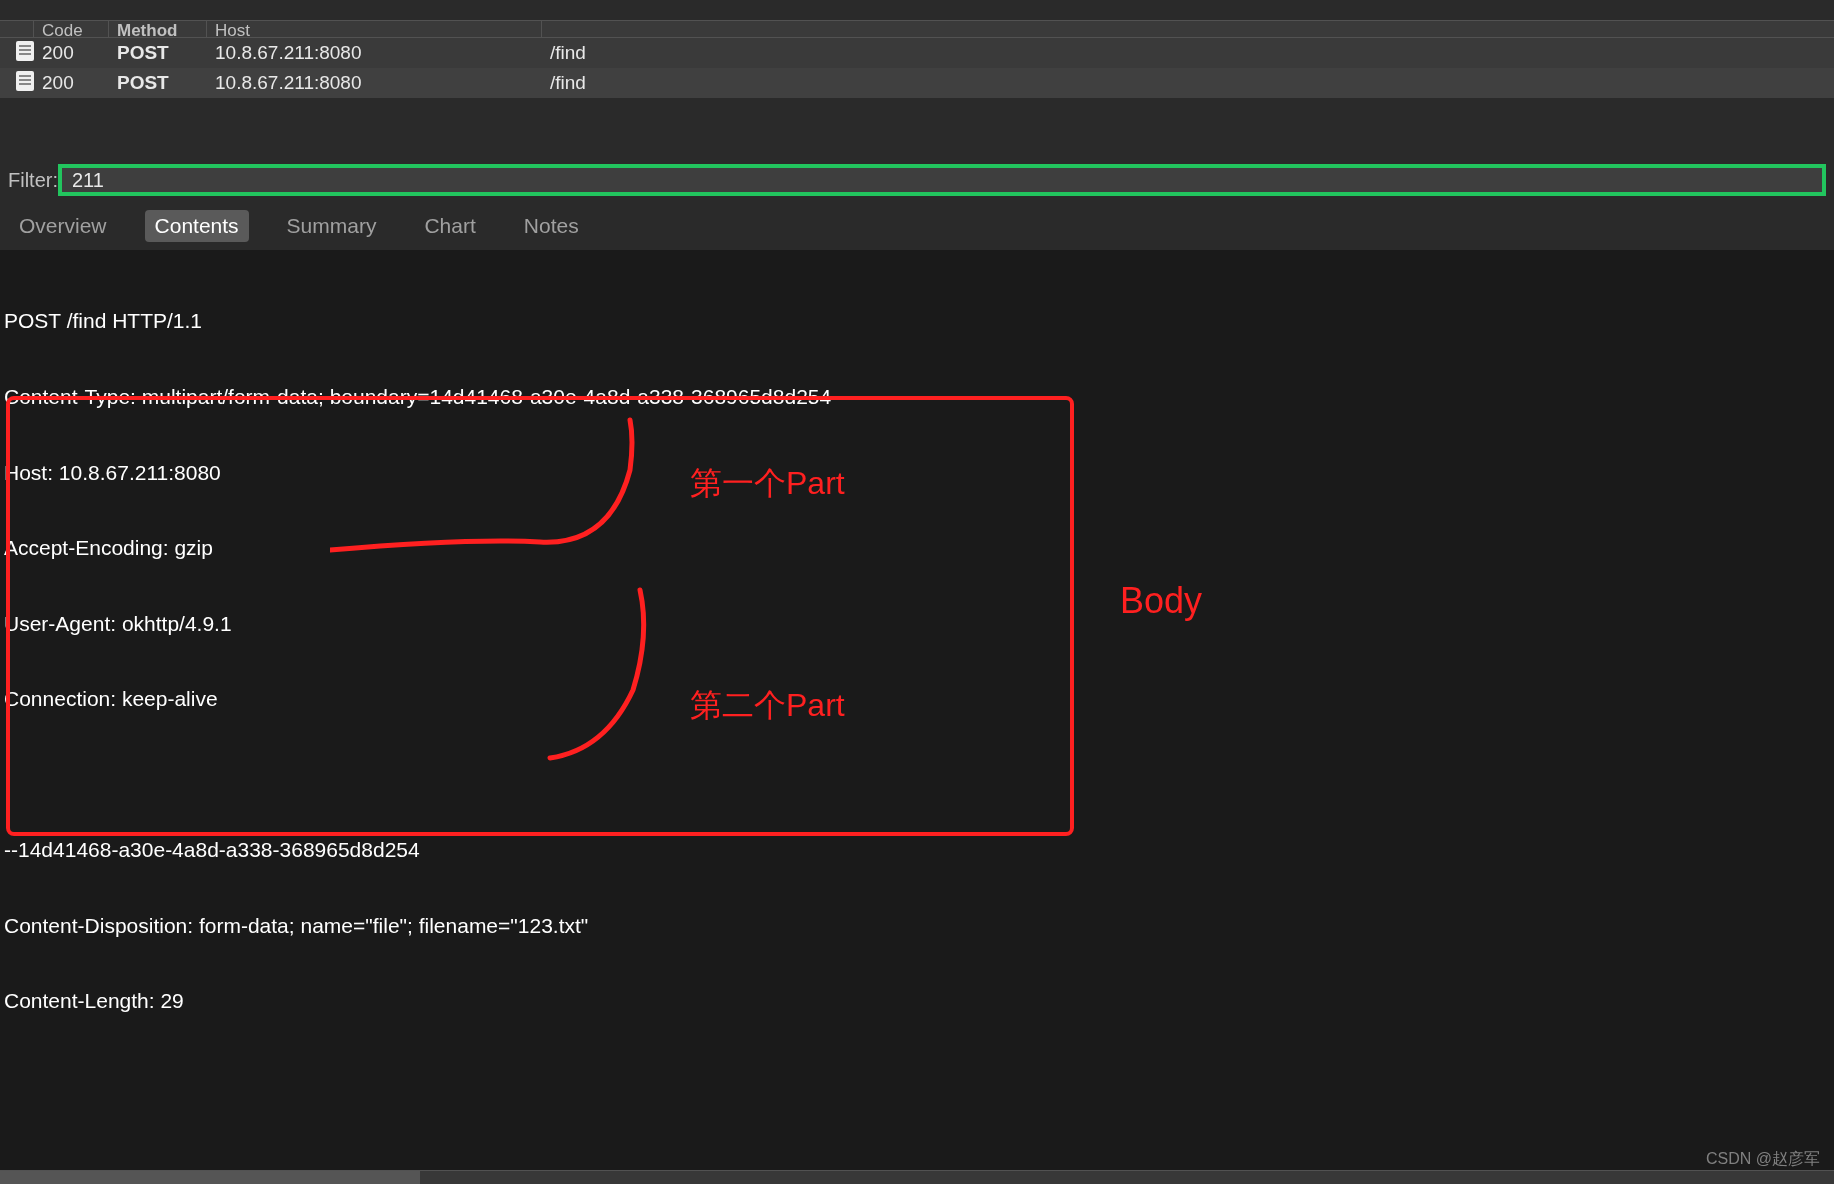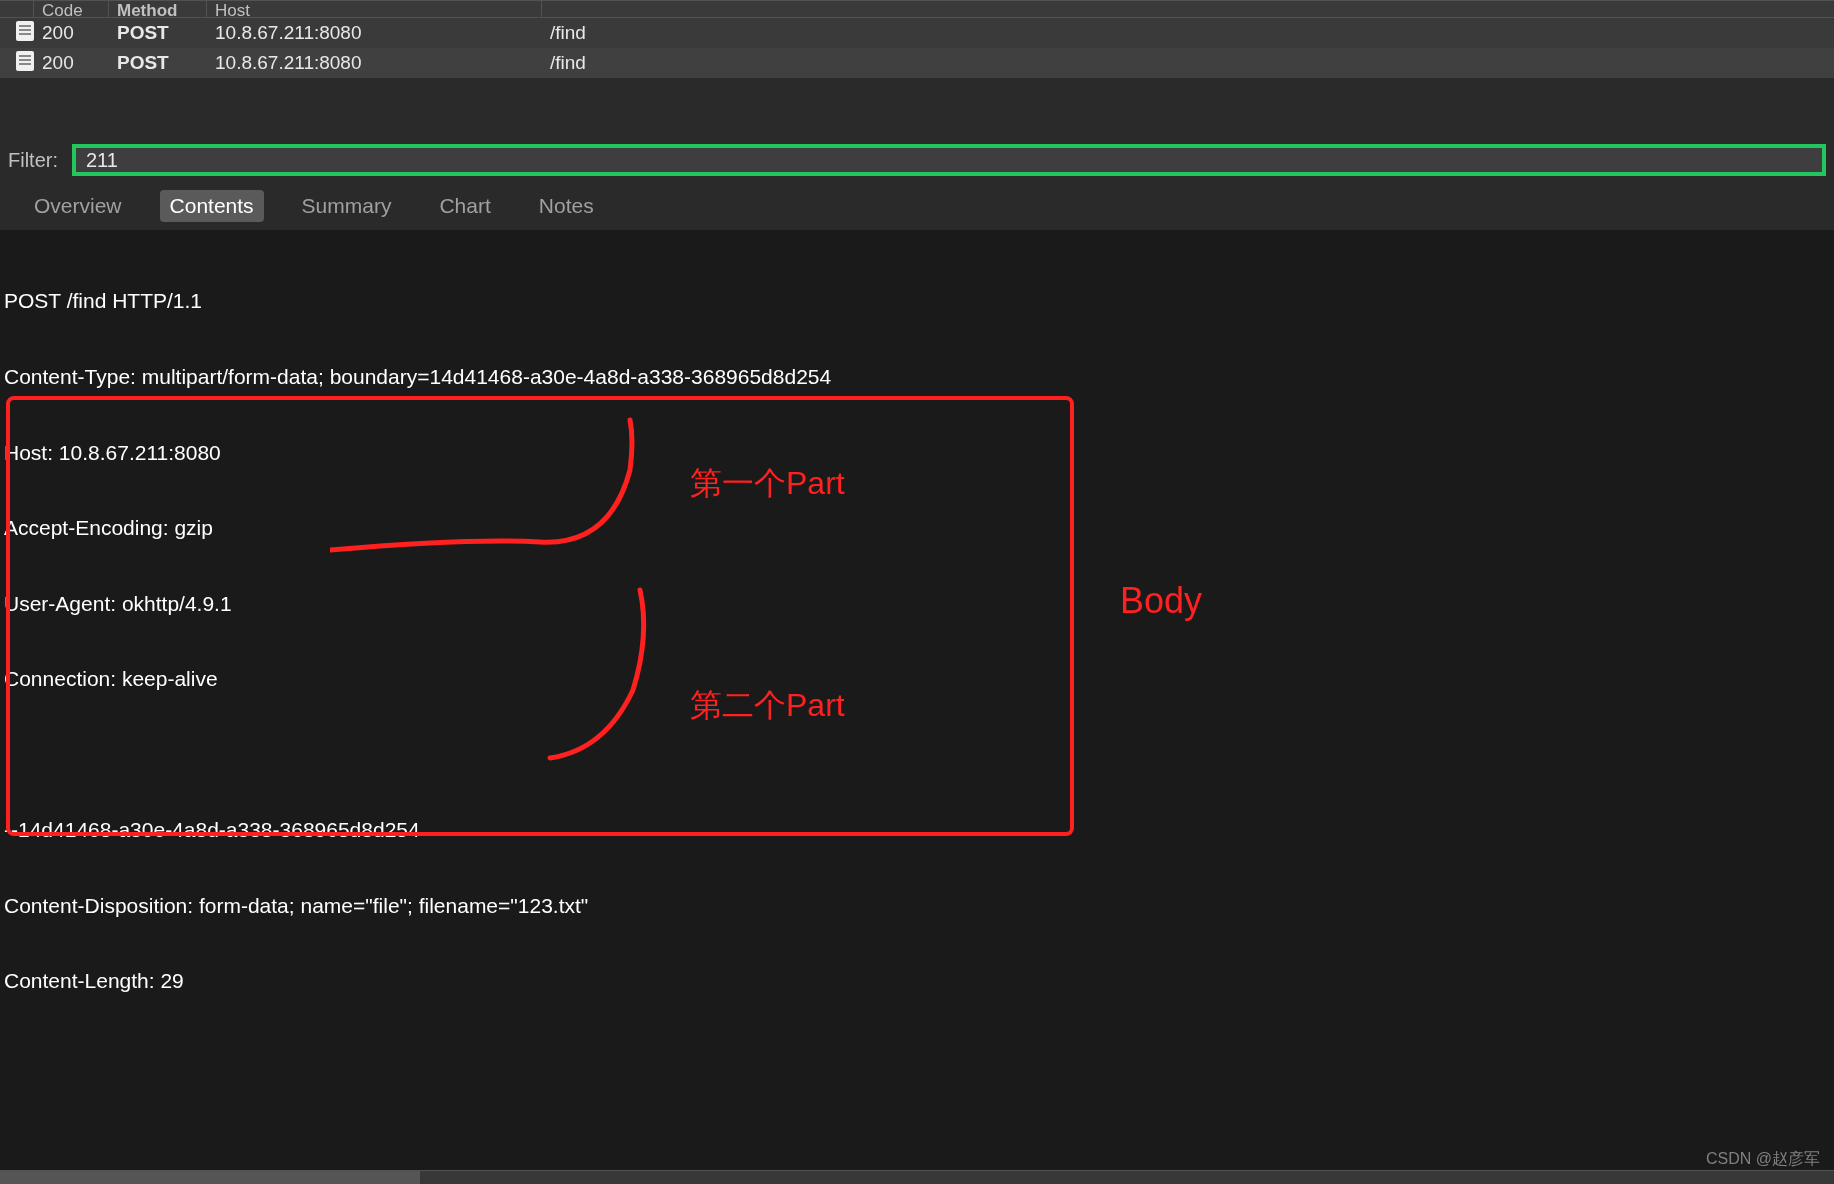--- a/index.html
+++ b/index.html
@@ -13,20 +13,21 @@
       font-family: -apple-system, BlinkMacSystemFont, "Segoe UI", Arial, sans-serif;
       font-size: 19px;
       width: 1834px;
       height: 1184px;
       overflow: hidden;
       position: relative;
     }
     .request-table {
       width: 100%;
       background-color: #2a2a2a;
+      margin-top: 20px;
     }
     .table-header {
       display: flex;
       background-color: #3a3a3a;
       height: 18px;
       border-top: 1px solid #525252;
       border-bottom: 1px solid #525252;
       font-size: 17px;
       color: #c0c0c0;
       overflow: hidden;
@@ -78,36 +79,35 @@
     .filter-section {
       display: flex;
       align-items: center;
       padding: 8px;
       margin-top: 60px;
       background-color: #2a2a2a;
       height: 44px;
     }
     .filter-label {
       color: #c0c0c0;
-      margin-right: 14px;
       font-size: 20px;
     }
     .filter-input {
       flex: 1;
       background-color: #3e3e3e;
       border: 4px solid #22c55e;
       color: #e8e8e8;
       padding: 4px 10px;
       font-size: 20px;
       height: 32px;
     }
     .tabs {
       display: flex;
       gap: 28px;
-      padding: 8px 24px;
+      padding: 8px 9px;
       background-color: #2a2a2a;
       align-items: center;
     }
     .tab {
       color: #a0a0a0;
       font-size: 21px;
       padding: 4px 10px;
       cursor: pointer;
     }
     .tab.active {

